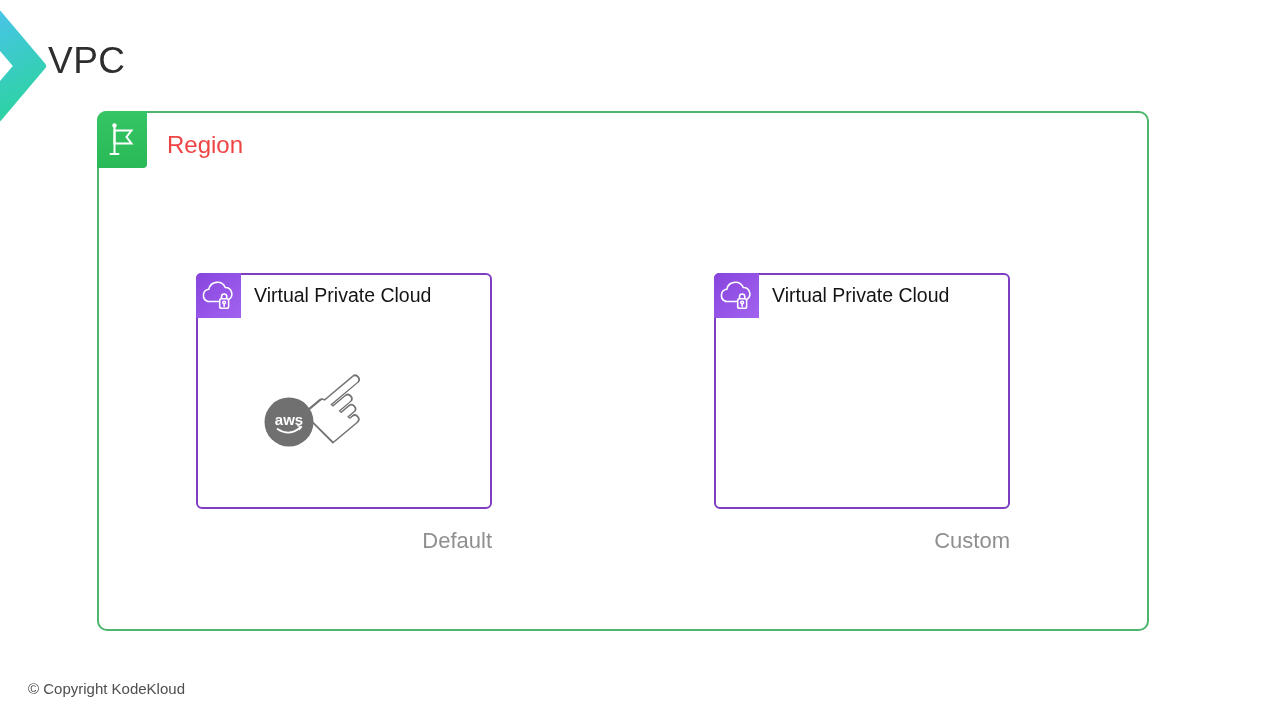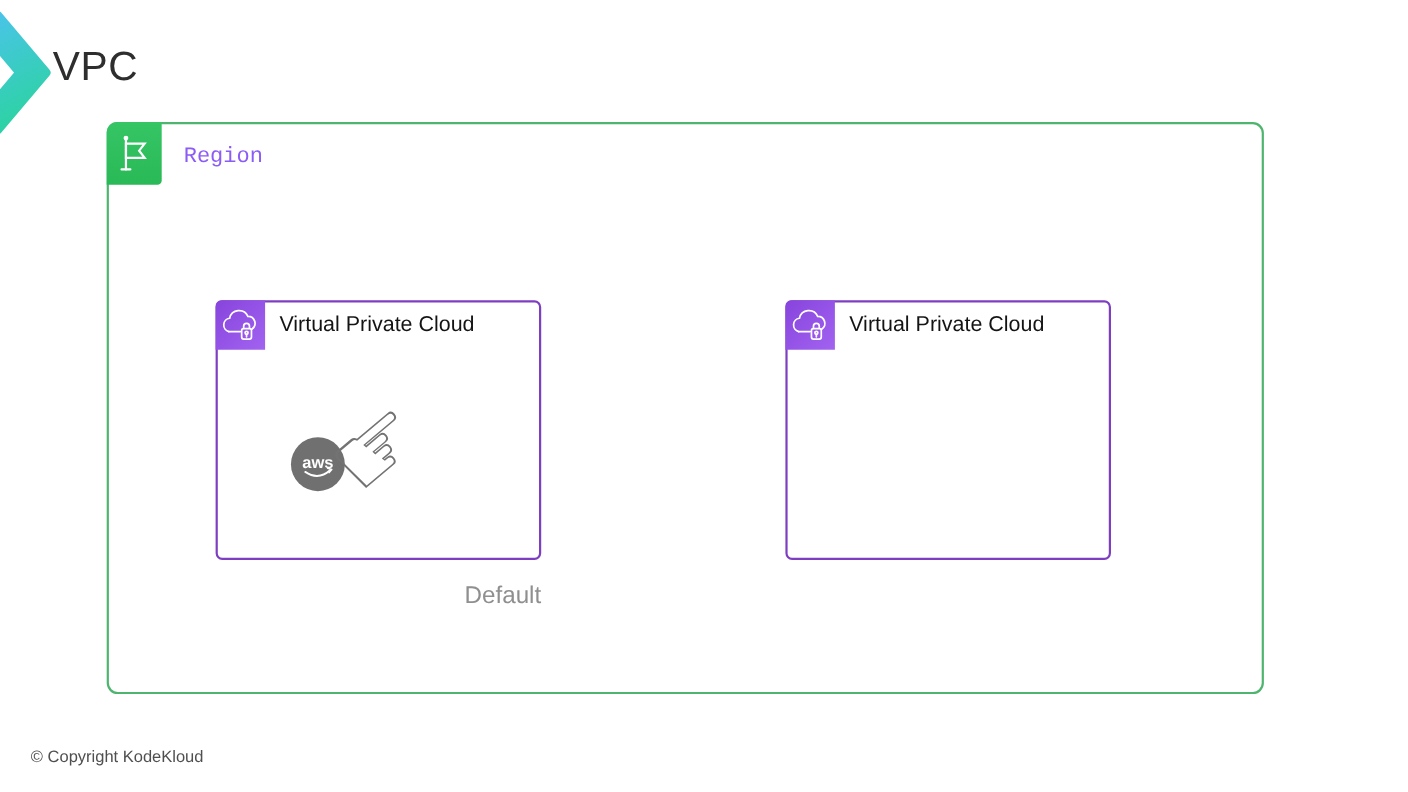--- a/index.html
+++ b/index.html
@@ -10,21 +10,21 @@
   .logo{position:absolute;left:-20px;top:4px;width:80px;height:118px;}
   .page-title{position:absolute;left:48px;top:40px;font-size:37px;font-weight:500;
               color:#2e2e2e;letter-spacing:.5px;}
 
   
   .region-box{position:absolute;left:97px;top:111px;width:1052px;height:520px;
               border:2px solid #4eb56f;border-radius:10px;box-sizing:border-box;background:#ffffff;}
   .region-icon{position:absolute;left:97px;top:111px;width:50px;height:57px;
                background:linear-gradient(180deg,#36c565,#29b956);
                border-radius:9px 0 4px 0;display:flex;align-items:center;justify-content:center;}
-  .region-label{position:absolute;left:167px;top:131px;font-size:20px;color:#8b5cf6;font-family:Liberation Mono, monospace;}
+  .region-label{position:absolute;left:167px;top:131px;font-size:24px;color:#ef4444;}
 
   
   .vpc-card{position:absolute;top:273px;width:296px;height:236px;box-sizing:border-box;
             border:2px solid #7e3ec2;border-radius:6px;background:#ffffff;}
   .vpc-card.left{left:196px;}
   .vpc-card.right{left:714px;}
   .vpc-icon{position:absolute;left:-2px;top:-2px;width:45px;height:45px;
             background:linear-gradient(135deg,#8744dd,#a263f0);
             border-radius:5px 0 0 0;display:flex;align-items:center;justify-content:center;}
   .vpc-title{position:absolute;left:56px;top:-2px;height:45px;display:flex;align-items:center;
@@ -102,15 +102,16 @@
 
   <svg class="aws-badge" viewBox="0 0 52 52">
     <circle cx="26" cy="26" r="24.5" fill="#707070"></circle>
     <text x="26" y="29" text-anchor="middle" font-size="15" font-weight="700" fill="#ffffff" font-family="Liberation Sans, sans-serif">aws</text>
     <path d="M14.5 33 Q26.5 41 37 31.5" stroke="#ffffff" stroke-width="1.7" fill="none" stroke-linecap="round"></path>
     <path d="M34.8 29.6 L38.6 30.8 L36.2 33.6" stroke="#ffffff" stroke-width="1.4" fill="none" stroke-linecap="round" stroke-linejoin="round"></path>
   </svg>
   <div class="pointer-hand">☞</div>
 
   <div class="card-caption left">Default</div>
+  <div class="card-caption right">Custom</div>
 
   <div class="copyright">© Copyright KodeKloud</div>
 </div>
 
 </body></html>

